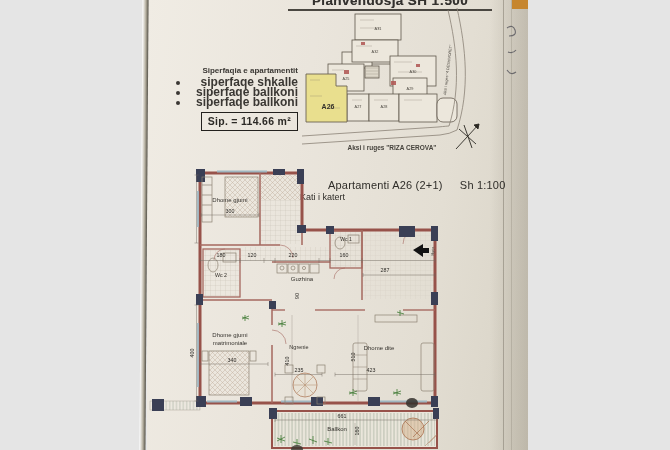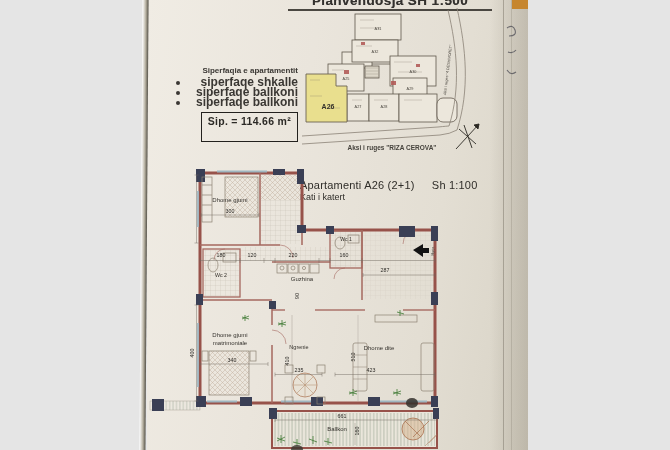--- a/index.html
+++ b/index.html
@@ -14,25 +14,25 @@
   .fold-line{position:absolute;top:0;height:450px;width:1px;background:#8f897c;opacity:.65;}
   .orange-tab{position:absolute;left:512px;top:0;width:16px;height:9px;background:#c6862f;}
   .doc-title{position:absolute;left:288px;top:-7px;width:204px;text-align:center;
          font-size:13.5px;font-weight:bold;letter-spacing:.4px;color:#33312e;
          border-bottom:2px solid #4a4741;padding-bottom:1px;text-shadow:0 0 .5px rgba(0,0,0,.45);}
   .info-box{position:absolute;left:176px;top:66px;width:122px;text-align:right;}
   .info-box h3{margin:0;font-size:8px;font-weight:bold;color:#3a3733;}
   .info-box ul{margin:2px 0 0 4px;padding:0 0 0 10px;font-size:12px;font-weight:bold;
          line-height:10px;color:#3a3733;}
   .area-box{display:inline-block;margin-top:5px;margin-left:2px;border:1.6px solid #23211e;
-         padding:2px 6px 14px 6px;font-size:10.5px;font-weight:bold;letter-spacing:.3px;color:#2c2a26;}
+         padding:2px 6px 3px 6px;font-size:10.5px;font-weight:bold;letter-spacing:.3px;color:#2c2a26;}
   .street-bottom{position:absolute;left:322px;top:144px;width:140px;text-align:center;
          font-size:6.5px;font-weight:bold;color:#46433d;}
   .plan-header{position:absolute;left:300px;top:179px;color:#2f2d29;}
-  .plan-header .l1{font-size:11px;letter-spacing:.2px;}
+  .plan-header .l1{font-size:11px;letter-spacing:.2px;margin-left:28px;}
   .plan-header .l1 .scale{margin-left:14px;}
   .plan-header .l2{font-size:9px;margin-top:1px;}
   svg{overflow:visible;}
   text{font-family:"Liberation Sans",sans-serif;fill:#35322d;}
   .roomlbl{font-size:6px;}
   .dim{font-size:5.3px;fill:#2e2c28;}
   .tiny{font-size:3.8px;fill:#4a463f;}
 </style>
 </head>
 <body>

